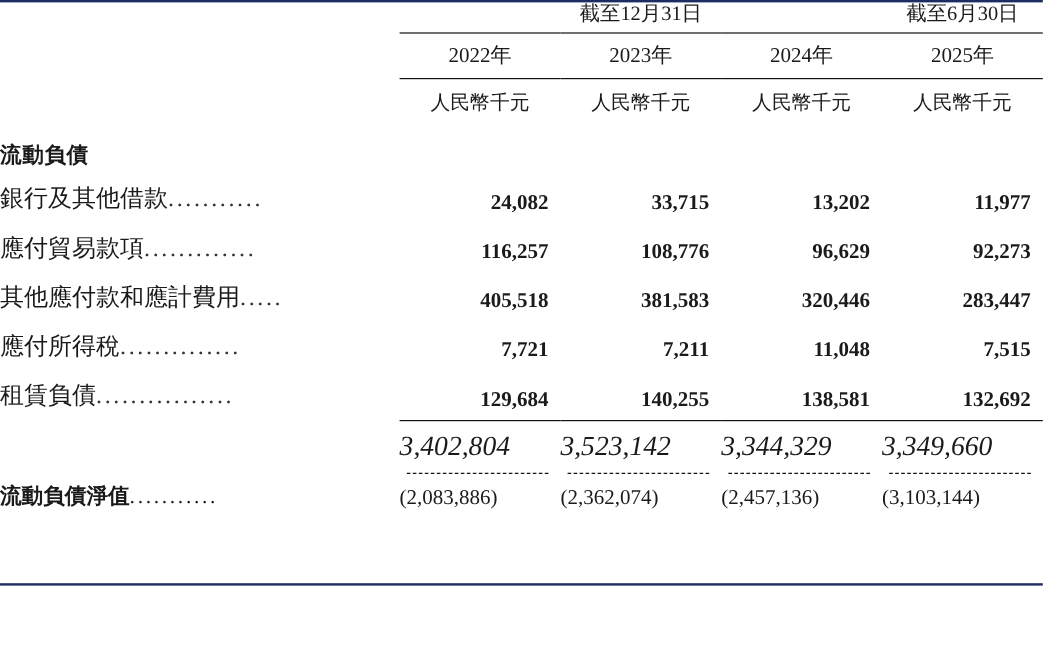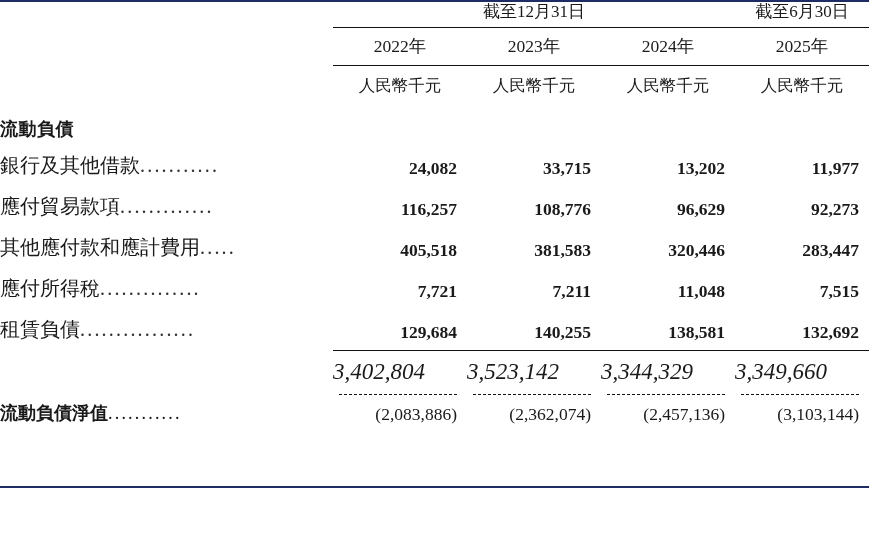--- a/index.html
+++ b/index.html
@@ -131,21 +131,21 @@
     padding-top: 6px;
     padding-bottom: 6px;
     white-space: nowrap;
     overflow: hidden;
   }
   .net-label .leader {
     font-weight: normal;
     letter-spacing: 2.2px;
   }
   .net-num {
-    text-align: right;
+    text-align: left;
     font-size: 17.5px;
     padding-top: 6px;
     padding-bottom: 6px;
     padding-right: 10px;
     white-space: nowrap;
   }
   .topline {
     position: absolute;
     top: 0;
     left: 0;

